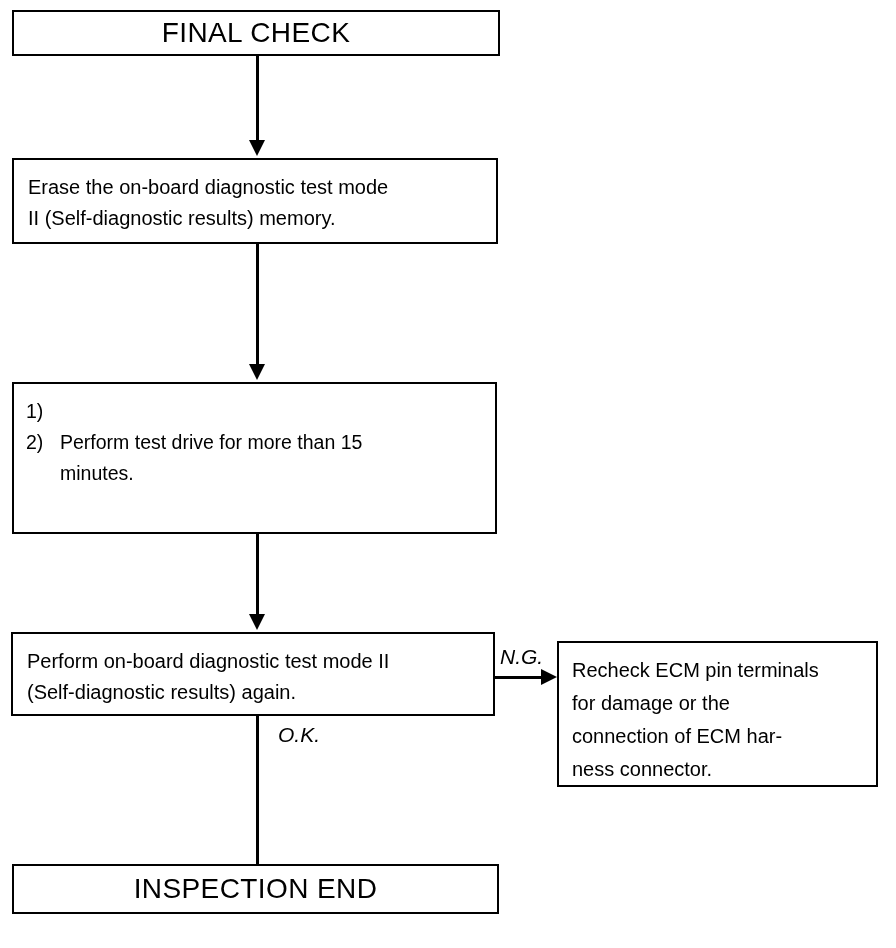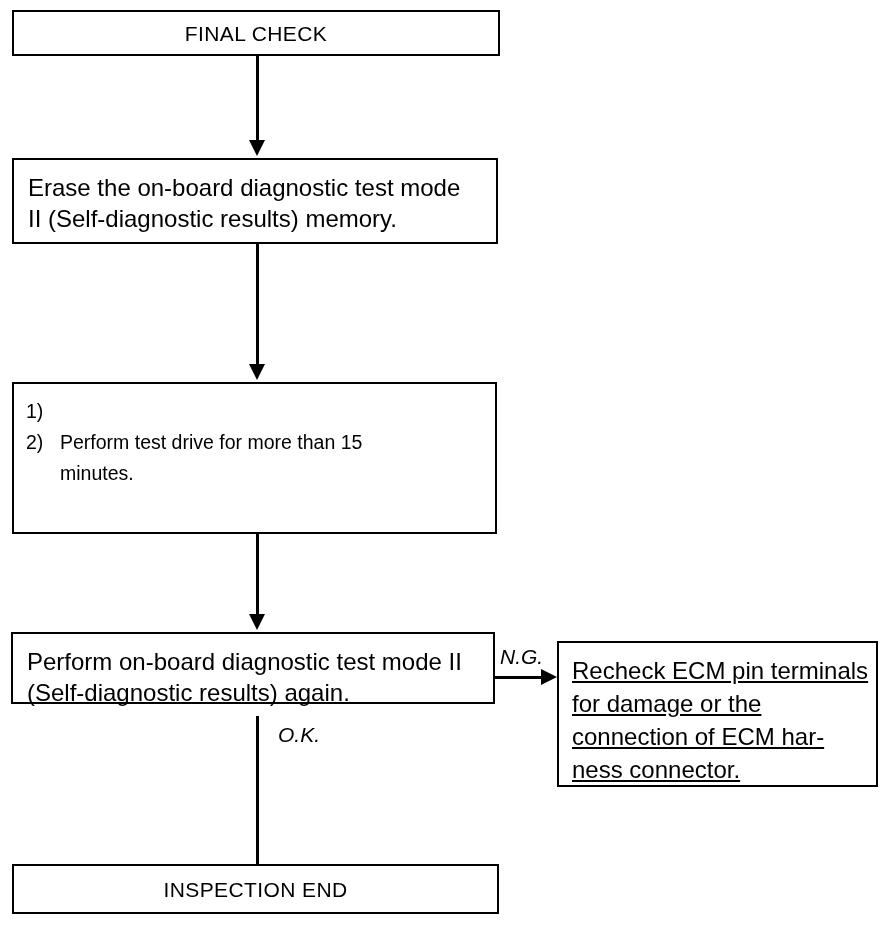--- a/index.html
+++ b/index.html
@@ -24,34 +24,34 @@
     background: #ffffff;
   }
 
   
   .box.terminal {
     display: flex;
     align-items: center;
     justify-content: center;
   }
   .box.terminal .box-text {
-    font-size: 21px;
+    font-size: 28px;
     letter-spacing: 0.4px;
     line-height: 1;
     white-space: nowrap;
   }
 
   
   .box.process {
     display: flex;
     align-items: flex-start;
     justify-content: flex-start;
   }
   .box.process .box-text {
-    font-size: 24px;
+    font-size: 20px;
     line-height: 31px;
     white-space: pre-line;
     text-align: left;
   }
 
   .box.process.pad-std .box-text {
     padding: 12px 0 0 14px;
   }
   .box.process.pad-right .box-text {
     padding: 11px 0 0 13px;
@@ -143,30 +143,30 @@
         <span class="list-marker">2)</span>
         <span class="list-body">Perform test drive for more than 15
 minutes.</span>
       </div>
     </div>
   </div>
 
   <div class="vline" style="left:256px; top:534px; height:82px;"></div>
   <div class="arrow-down" style="left:249px; top:614px;"></div>
 
-  <div class="box process pad-std" style="left:11px; top:632px; width:484px; height:72px;">
+  <div class="box process pad-std" style="left:11px; top:632px; width:484px; height:84px;">
     <span class="box-text">Perform on-board diagnostic test mode II
 (Self-diagnostic results) again.</span>
   </div>
 
   <div class="hline" style="left:495px; top:676px; width:48px;"></div>
   <div class="arrow-right" style="left:541px; top:669px;"></div>
   <div class="edge-label" style="left:500px; top:646px;">N.G.</div>
 
-  <div class="box process pad-right" style="left:557px; top:641px; width:321px; height:146px;text-decoration:underline;">
+  <div class="box process pad-right" style="left:557px; top:641px; width:321px; height:146px;">
     <span class="box-text">Recheck ECM pin terminals
 for damage or the
 connection of ECM har-
 ness connector.</span>
   </div>
 
   <div class="vline" style="left:256px; top:716px; height:158px;"></div>
   <div class="arrow-down" style="left:249px; top:872px;"></div>
   <div class="edge-label" style="left:278px; top:724px;">O.K.</div>
 

